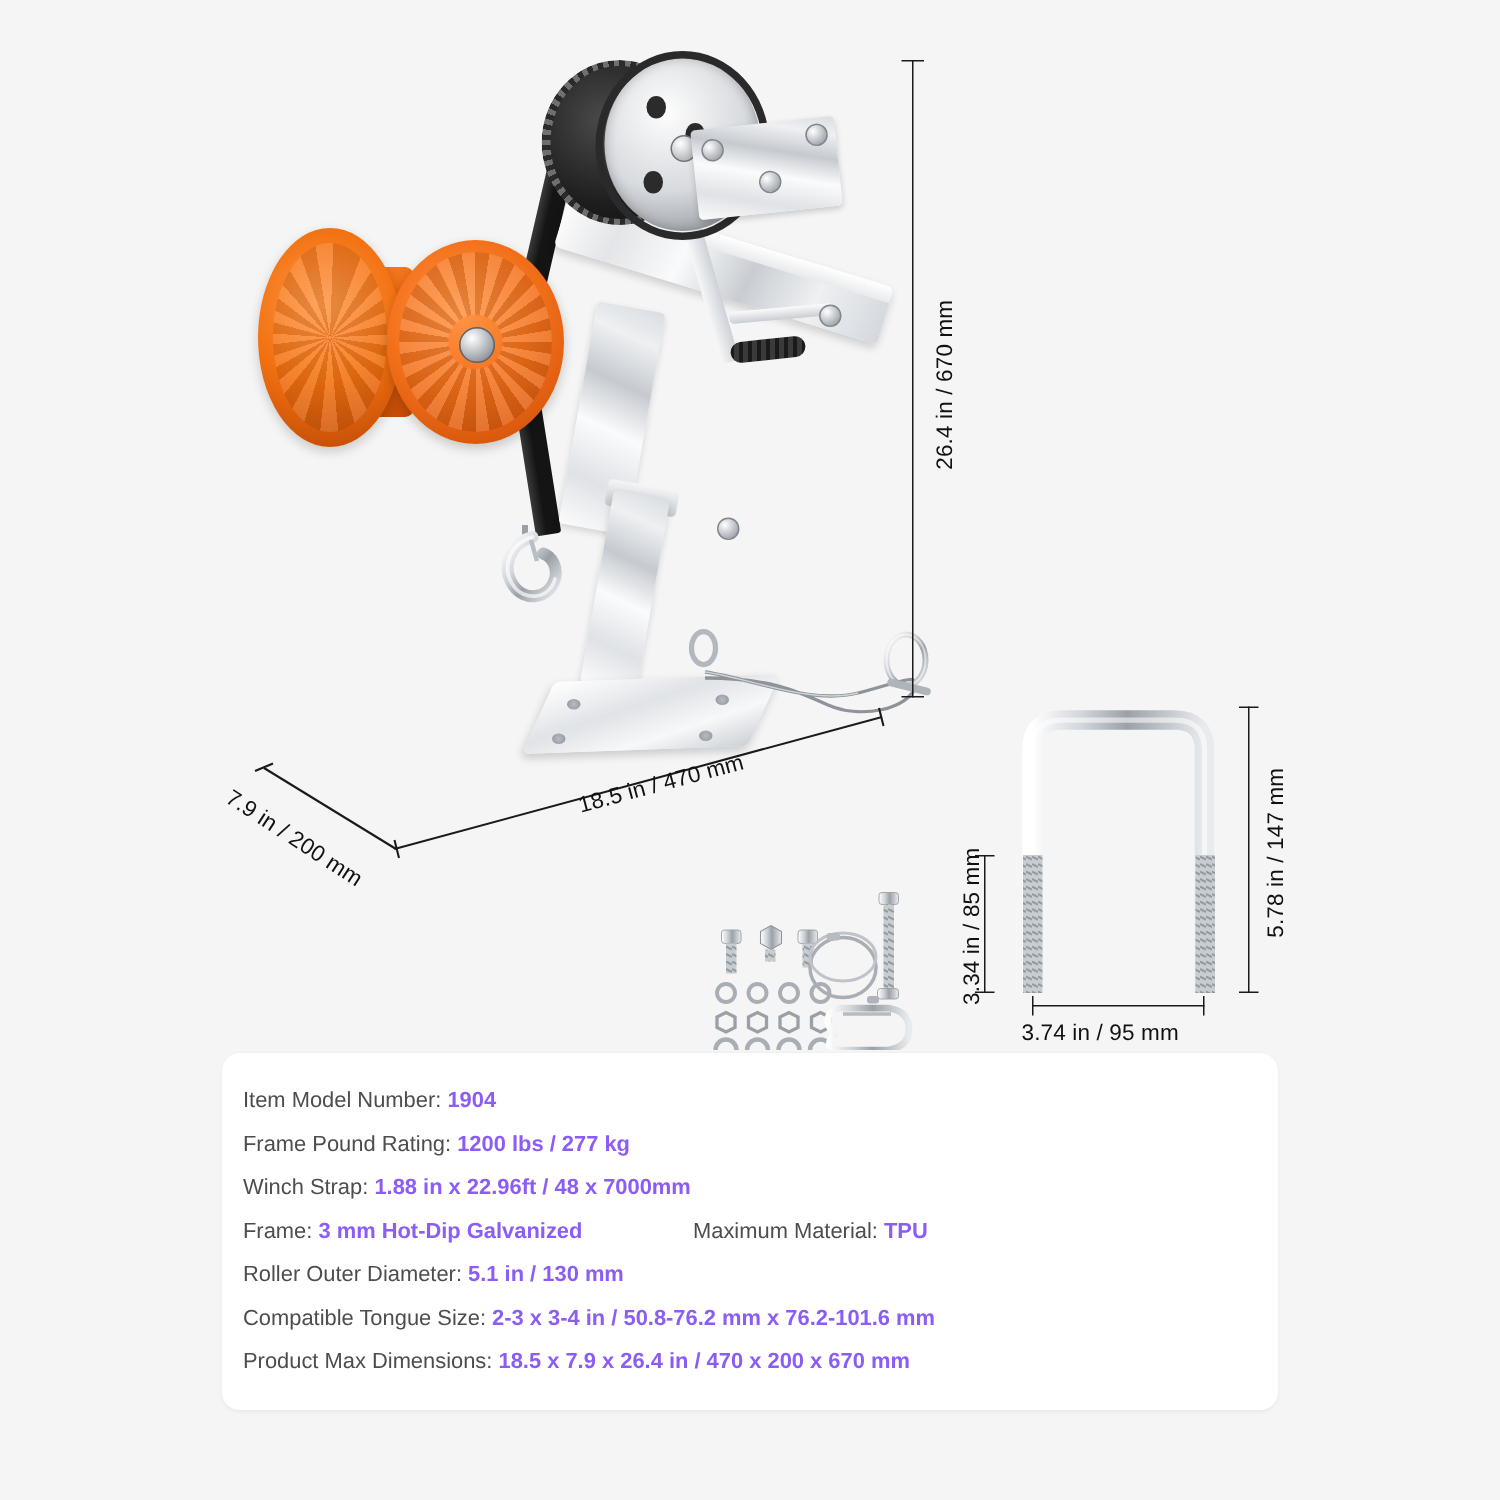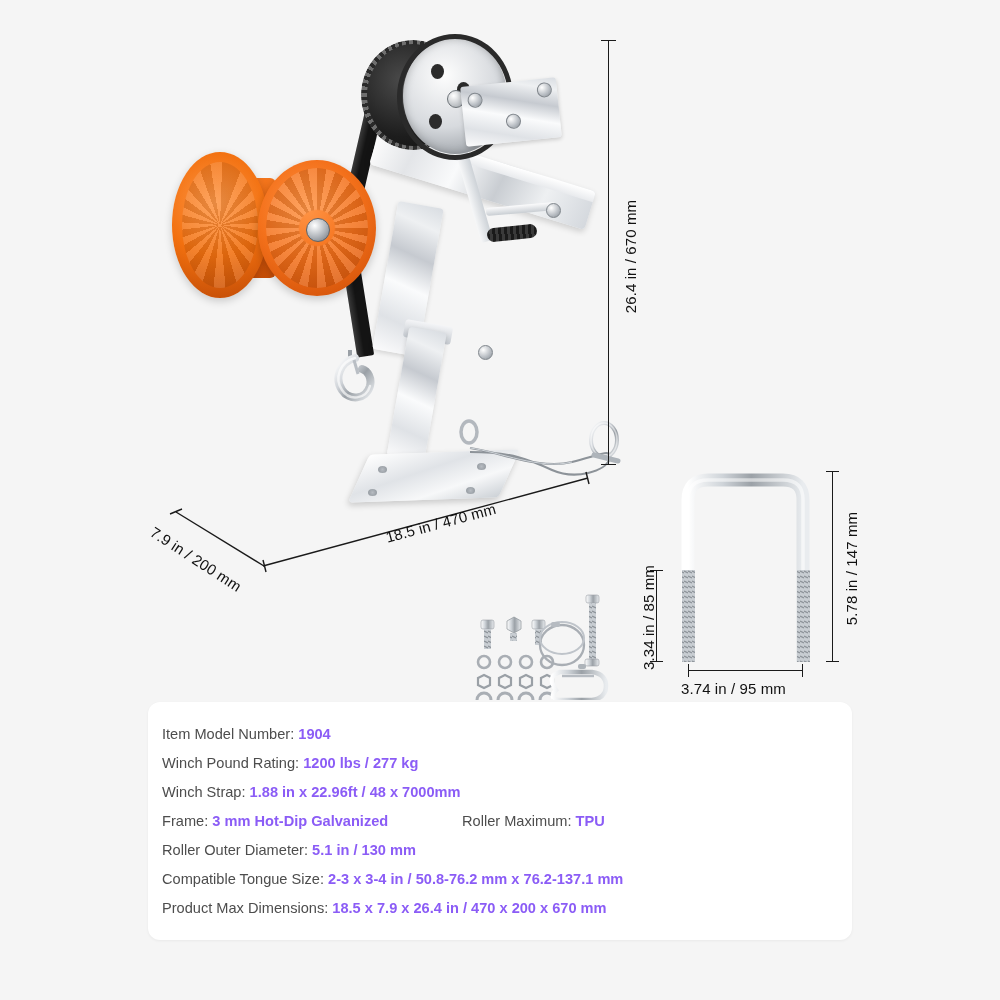--- a/index.html
+++ b/index.html
@@ -338,46 +338,46 @@
 
   <div class="spec-panel">
     <div class="spec-inner">
       <div class="spec-grid">
 
         <div class="spec-row col-l">
           <span>Item Model Number: </span>
           <span class="spec-val">1904</span>
         </div>
         <div class="spec-row col-r">
-          <span>Winch Pound Rating: </span>
+          <span>Frame Pound Rating: </span>
           <span class="spec-val">1200 lbs / 277 kg</span>
         </div>
 
         <div class="spec-row col-l">
           <span>Winch Strap: </span>
           <span class="spec-val">1.88 in x 22.96ft / 48 x 7000mm</span>
         </div>
         <div class="spec-row col-r">
           <span>Frame: </span>
           <span class="spec-val">3 mm Hot-Dip Galvanized</span>
         </div>
 
         <div class="spec-row col-r">
-          <span>Roller Maximum: </span>
+          <span>Maximum Material: </span>
           <span class="spec-val">TPU</span>
         </div>
 
         <div class="spec-row col-r">
           <span>Roller Outer Diameter: </span>
           <span class="spec-val">5.1 in / 130 mm</span>
         </div>
 
         <div class="spec-row full">
           <span>Compatible Tongue Size: </span>
-          <span class="spec-val">2-3 x 3-4 in / 50.8-76.2 mm x 76.2-137.1 mm</span>
+          <span class="spec-val">2-3 x 3-4 in / 50.8-76.2 mm x 76.2-101.6 mm</span>
         </div>
         <div class="spec-row full">
           <span>Product Max Dimensions: </span>
           <span class="spec-val">18.5 x 7.9 x 26.4 in / 470 x 200 x 670 mm</span>
         </div>
 
       </div>
     </div>
   </div>
 

